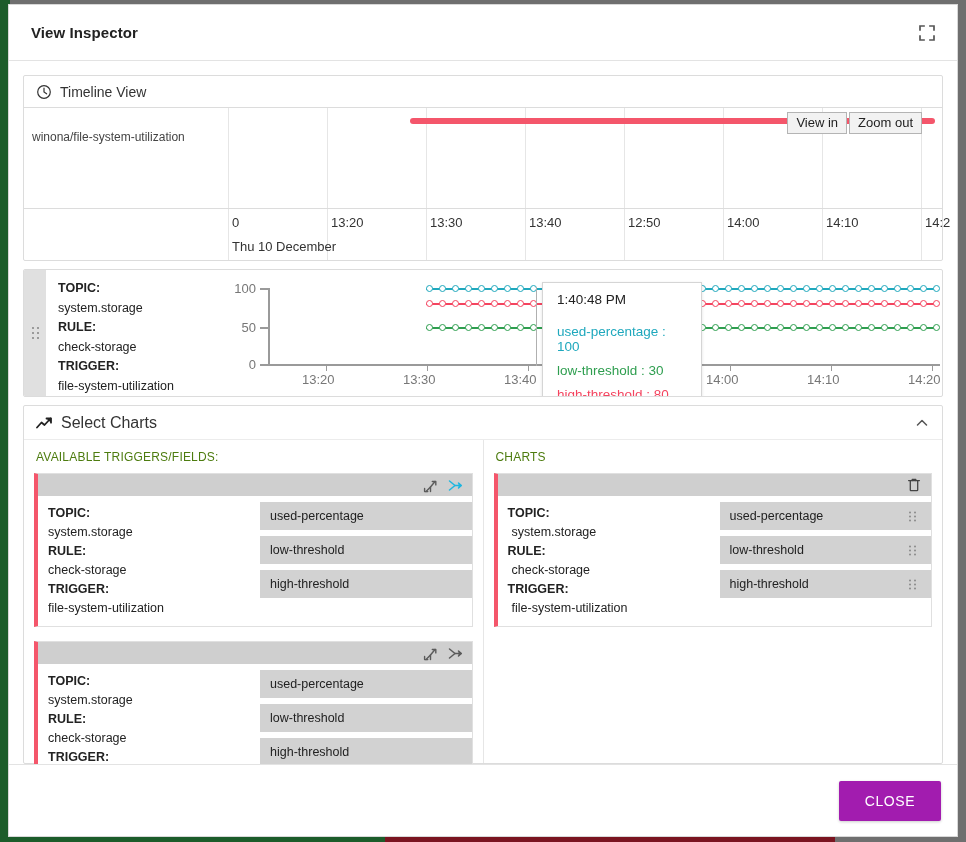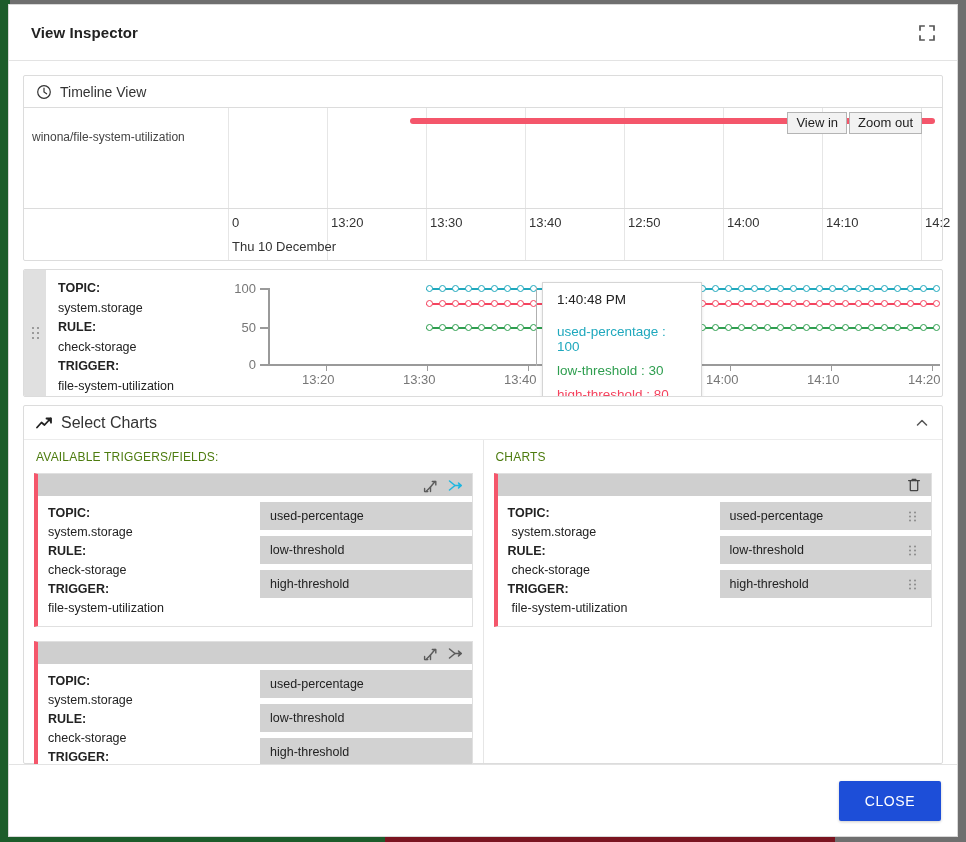--- a/index.html
+++ b/index.html
@@ -187,21 +187,21 @@
   .field-grip { width: 9px; height: 11px; color: #8a8a8a; margin-right: 4px; cursor: grab; }
 
   
   .dialog-footer {
     height: 72px; min-height: 72px;
     border-top: 1px solid #e3e3e3;
     display: flex; align-items: center; justify-content: flex-end;
     padding: 0 16px;
   }
   .close-btn {
-    background: #1d4ed8; color: #fff;
+    background: #a21caf; color: #fff;
     border: none; border-radius: 2px;
     font-size: 14px; letter-spacing: .6px;
     padding: 0 24px; height: 40px; min-width: 102px;
     cursor: pointer;
     box-shadow: 0 1px 3px rgba(0,0,0,.2);
     font-family: "Liberation Sans", sans-serif;
   }
 </style>
 </head>
 <body>

